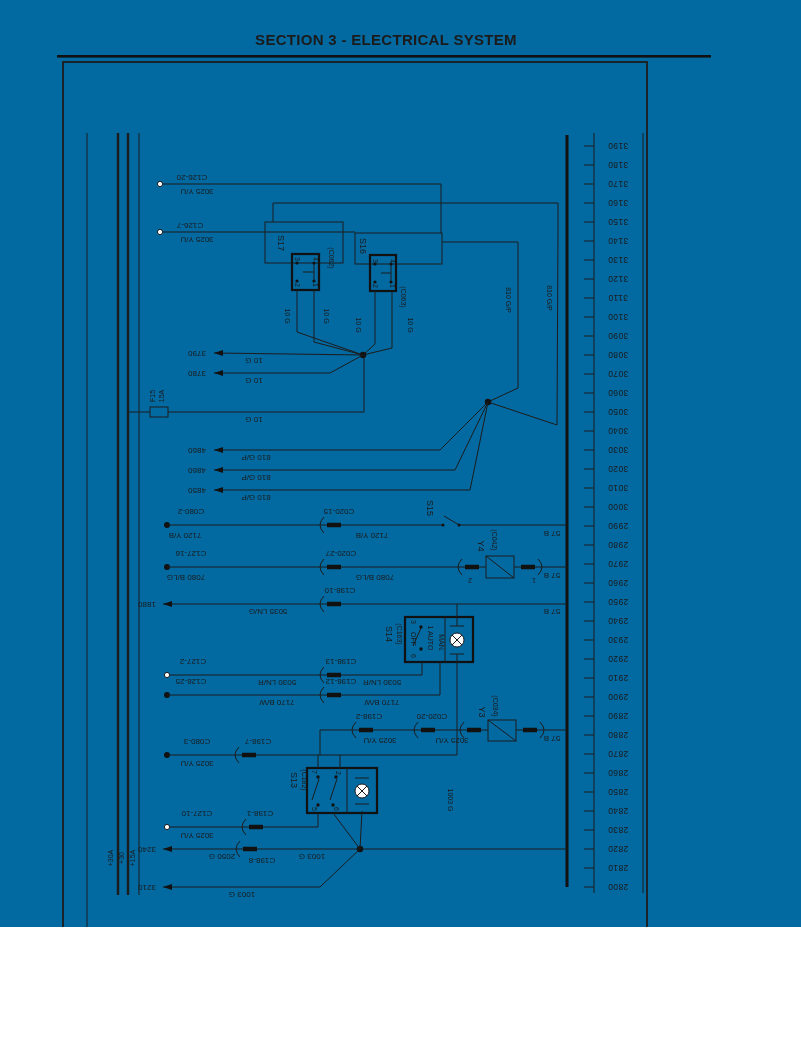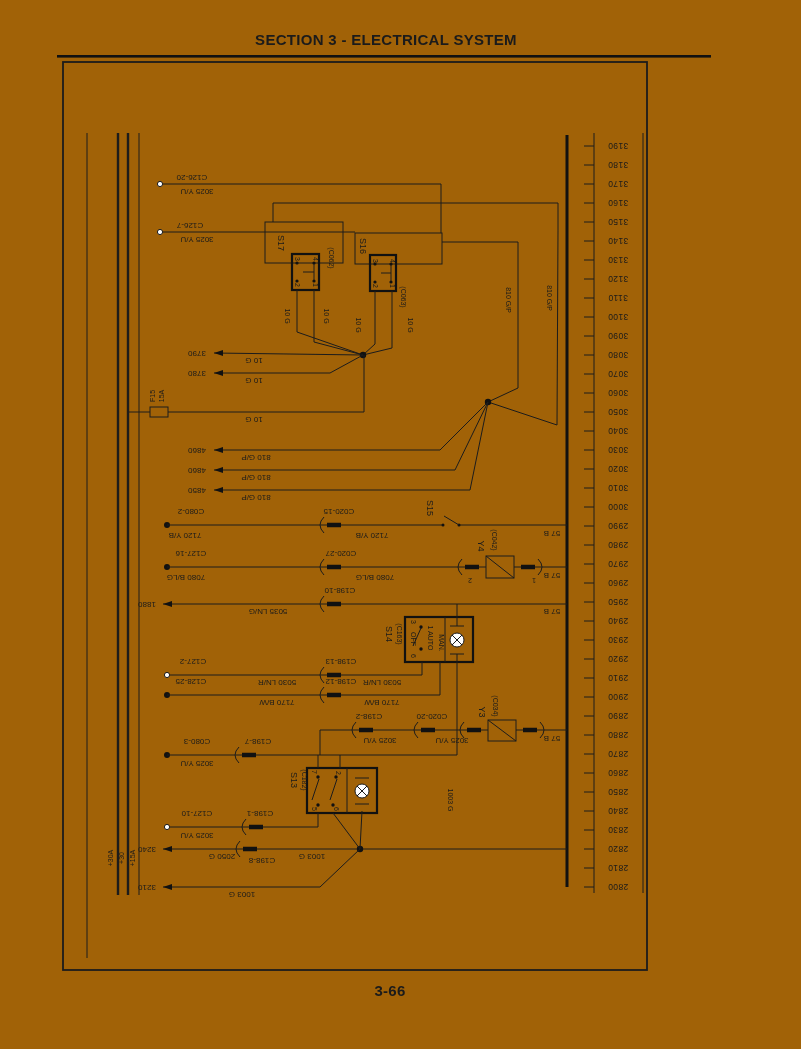--- a/index.html
+++ b/index.html
@@ -1,16 +1,16 @@
 <!DOCTYPE html>
 <html><head>
 <meta charset="utf-8">
 <style>
   html,body{margin:0;padding:0;background:#fff;}
-  .page{position:relative;width:801px;height:1049px;background:#a16207;font-family:"Liberation Sans",sans-serif;}
+  .page{position:relative;width:801px;height:927px;background:#0369a1;font-family:"Liberation Sans",sans-serif;}
   svg{position:absolute;left:0;top:0;}
   text{fill:#1b1b1b;font-family:"Liberation Sans",sans-serif;}
   .t7{font-size:7px;}
   .t8{font-size:8px;}
   .t85{font-size:8.5px;letter-spacing:.4px;}
   .t9{font-size:9px;}
   .t15{font-size:15px;font-weight:bold;letter-spacing:.3px;}
   .w{stroke:#1c1c1c;stroke-width:1;fill:none;}
   .w2{stroke:#1c1c1c;stroke-width:2.4;fill:none;}
   .w3{stroke:#111;stroke-width:3;fill:none;}

